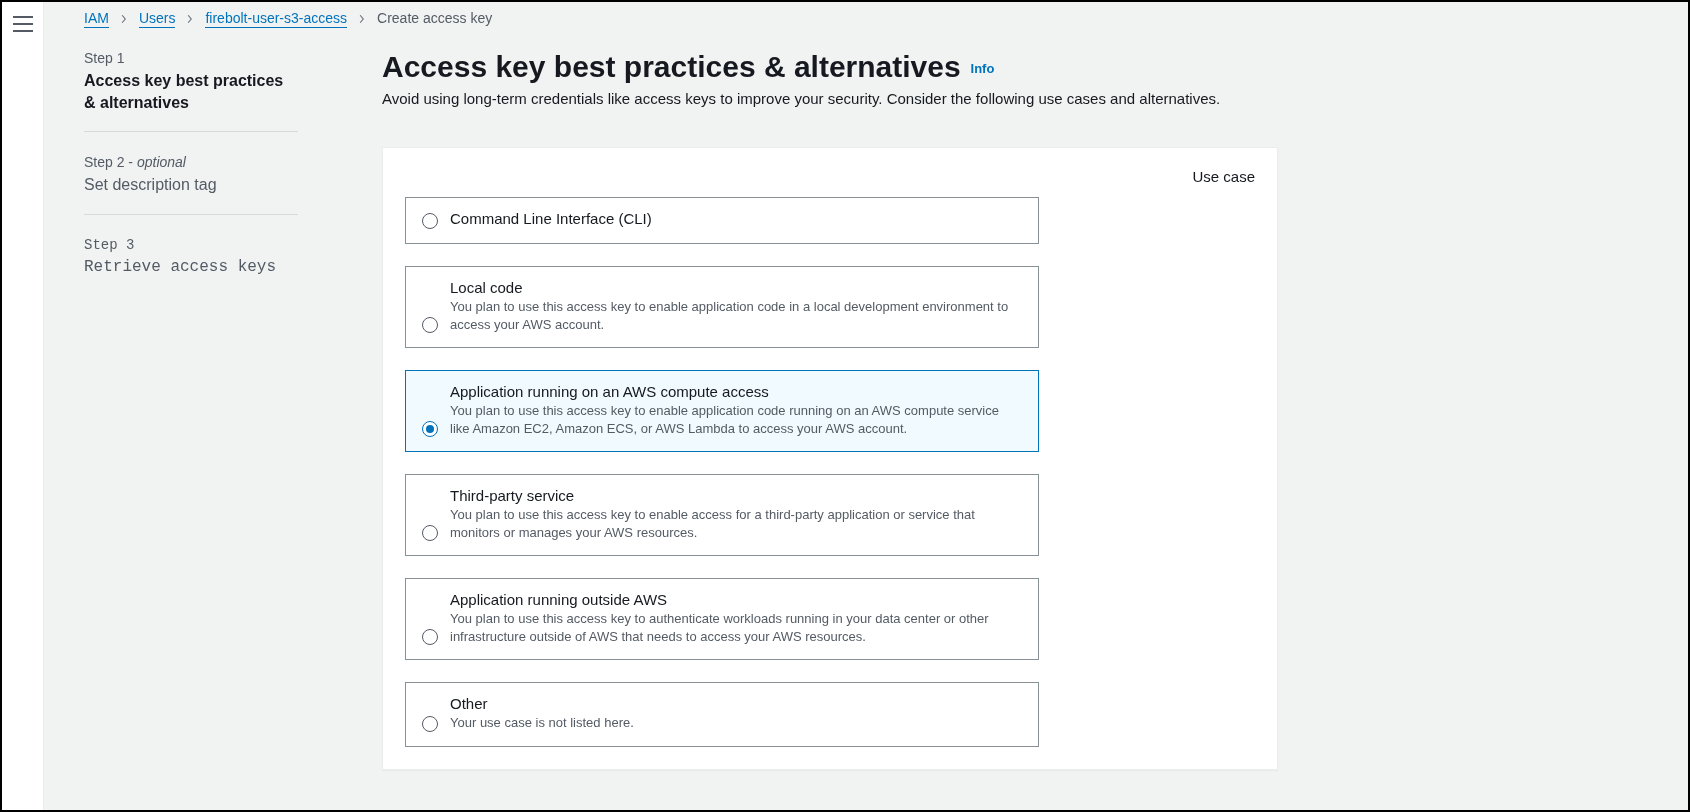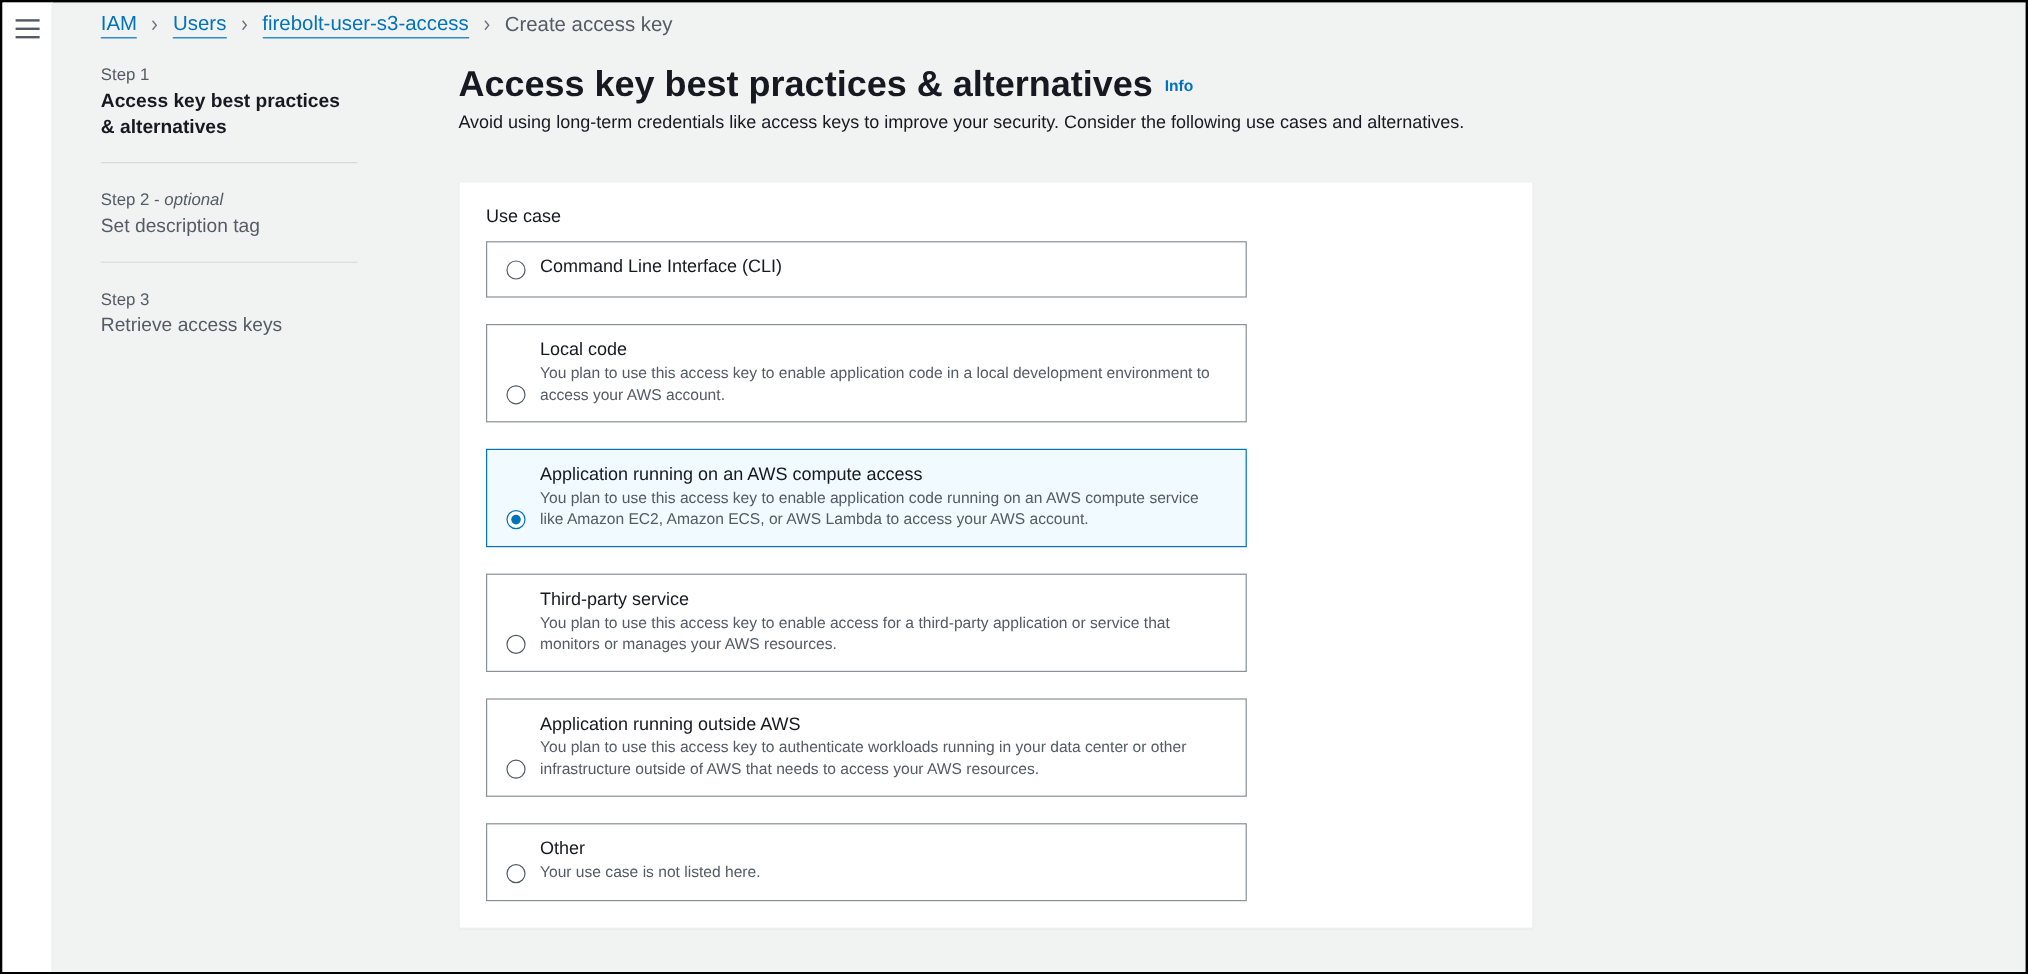--- a/index.html
+++ b/index.html
@@ -39,23 +39,22 @@
       background: #545b64;
       width: 100%;
     }
     .content {
       flex: 1;
       padding: 6px 40px 0 40px;
       overflow-y: auto;
     }
     .breadcrumb {
       display: flex;
-      align-items: center;
       gap: 10px;
-      font-size: 17px;
+      font-size: 14px;
       margin-bottom: 22px;
       padding-top: 2px;
     }
     .breadcrumb a {
       color: #0073bb;
       text-decoration: none;
       border-bottom: 1px solid #0073bb;
       padding-bottom: 1px;
     }
     .breadcrumb .sep { color: #687078; display:flex; align-items:center; }
@@ -66,21 +65,21 @@
     }
     .steps {
       width: 214px;
       flex-shrink: 0;
     }
     .step {
       padding-bottom: 18px;
       margin-bottom: 22px;
       border-bottom: 1px solid #d5dbdb;
     }
-    .step:last-child { border-bottom: none; }
+    .step:last-child { border-bottom: none; font-family: Liberation Mono, monospace; }
     .step-num {
       font-size: 14px;
       color: #545b64;
       margin-bottom: 4px;
     }
     .step-num .optional { font-style: italic; }
     .step-title {
       font-size: 16px;
       color: #545b64;
       font-weight: 400;
@@ -116,20 +115,21 @@
       border: 1px solid #eaeded;
       padding: 20px 22px 22px 22px;
       box-shadow: 0 1px 1px rgba(0,0,0,0.03);
       width: 896px;
     }
     .panel-label {
       font-size: 15px;
       font-weight: 400;
       color: #16191f;
       margin-bottom: 12px;
+      text-align: right;
     }
     .options { display: flex; flex-direction: column; gap: 22px; }
     .option {
       border: 1px solid #879196;
       padding: 12px 16px 14px 16px;
       cursor: pointer;
       width: 634px;
     }
     .option.selected {
       border: 1px solid #0073bb;

